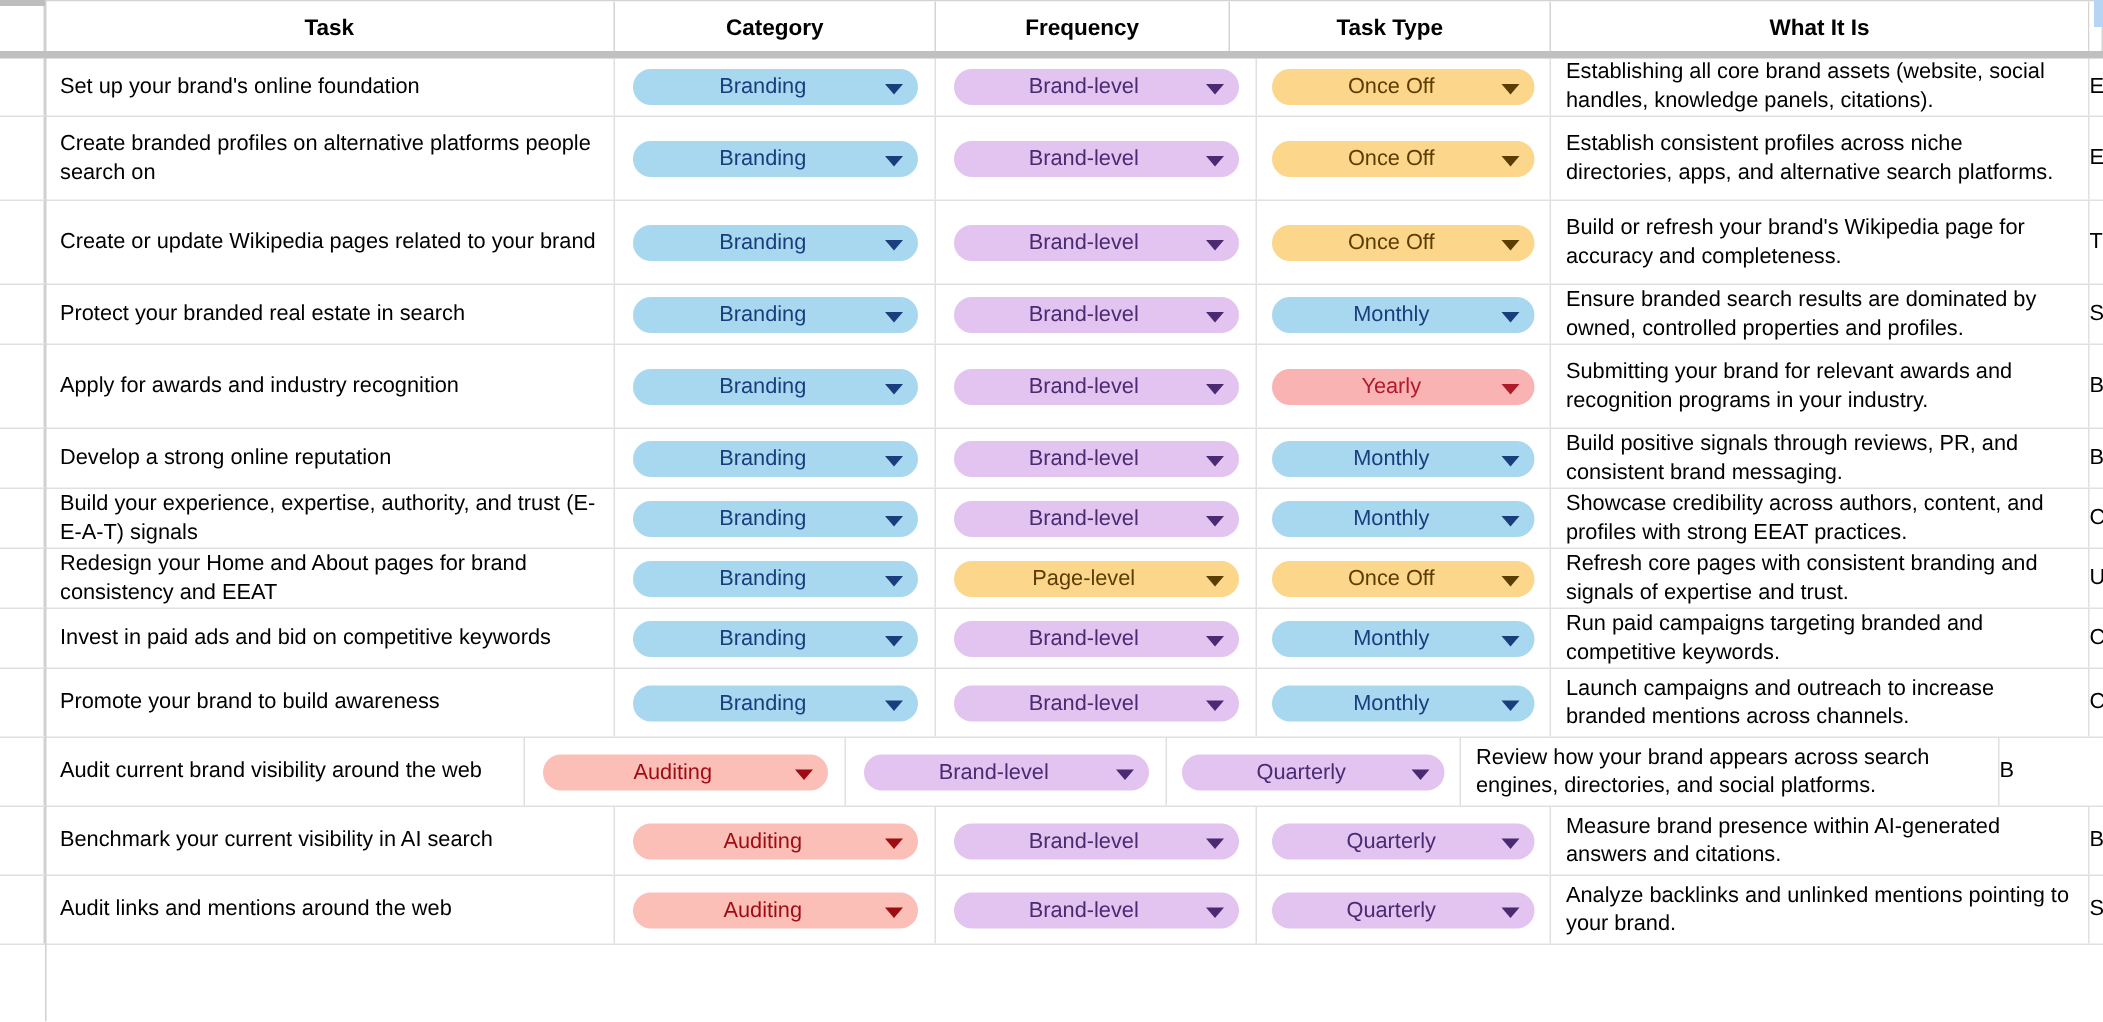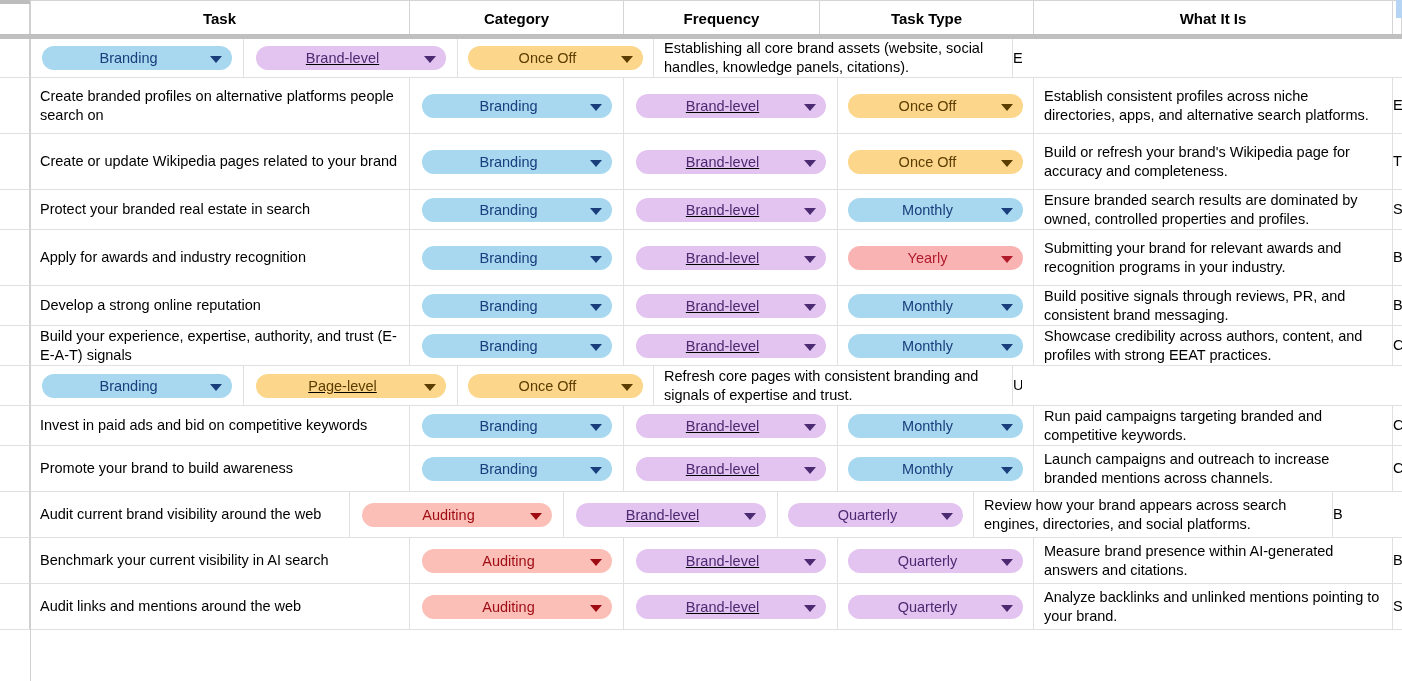--- a/index.html
+++ b/index.html
@@ -83,21 +83,21 @@
     border-right: 1px solid #e0e0e0;
     overflow: hidden;
     display: flex;
     align-items: center;
     padding: 0 10px;
   }
 
   
   .c-task  { width: 410px; }
   .c-cat   { width: 214px; justify-content: center; }
-  .c-type  { width: 214px; justify-content: center; text-decoration: underline; }
+  .c-type  { width: 214px; justify-content: center; }
   .c-freq  { width: 196px; justify-content: center; }
   .c-what  { width: 359px; }
   .c-extra { width: 9px; padding: 0; border-right: none; }
 
   .task-text {
     font-size: 14.5px;
     color: #000000;
     line-height: 19px;
     text-align: left;
   }
@@ -173,20 +173,23 @@
       <div class="hcell" style="width: 196px;">Frequency</div>
       <div class="hcell" style="width: 214px;">Task Type</div>
       <div class="hcell" style="width: 359px;">What It Is</div>
       <div class="hcell" style="width: 9px;"></div>
     </div>
   <div class="frozen-divider"></div>
 
   <div class="body" id="grid-body">
       <div class="row" style="height: 39px;">
         <div class="cell" style="width: 30px; padding: 0px; border-right: 1px solid rgb(208, 208, 208);"></div>
+        <div class="cell c-task" style="width: 380px;">
+          <div class="task-text">Set up your brand's online foundation</div>
+        </div>
         <div class="cell c-cat">
           <div class="chip blue chip-cat">
             <span>Branding</span>
             <span class="caret"></span>
           </div>
         </div>
         <div class="cell c-type">
           <div class="chip purple chip-type">
             <span>Brand-level</span>
             <span class="caret"></span>
@@ -380,20 +383,23 @@
         </div>
         <div class="cell c-what">
           <div class="what-text">Showcase credibility across authors, content, and profiles with strong EEAT practices.</div>
         </div>
         <div class="cell c-extra">
           <div class="extra-text">C</div>
         </div>
       </div>
       <div class="row" style="height: 40px;">
         <div class="cell" style="width: 30px; padding: 0px; border-right: 1px solid rgb(208, 208, 208);"></div>
+        <div class="cell c-task" style="width: 380px;">
+          <div class="task-text">Redesign your Home and About pages for brand consistency and EEAT</div>
+        </div>
         <div class="cell c-cat">
           <div class="chip blue chip-cat">
             <span>Branding</span>
             <span class="caret"></span>
           </div>
         </div>
         <div class="cell c-type">
           <div class="chip orange chip-type">
             <span>Page-level</span>
             <span class="caret"></span>

